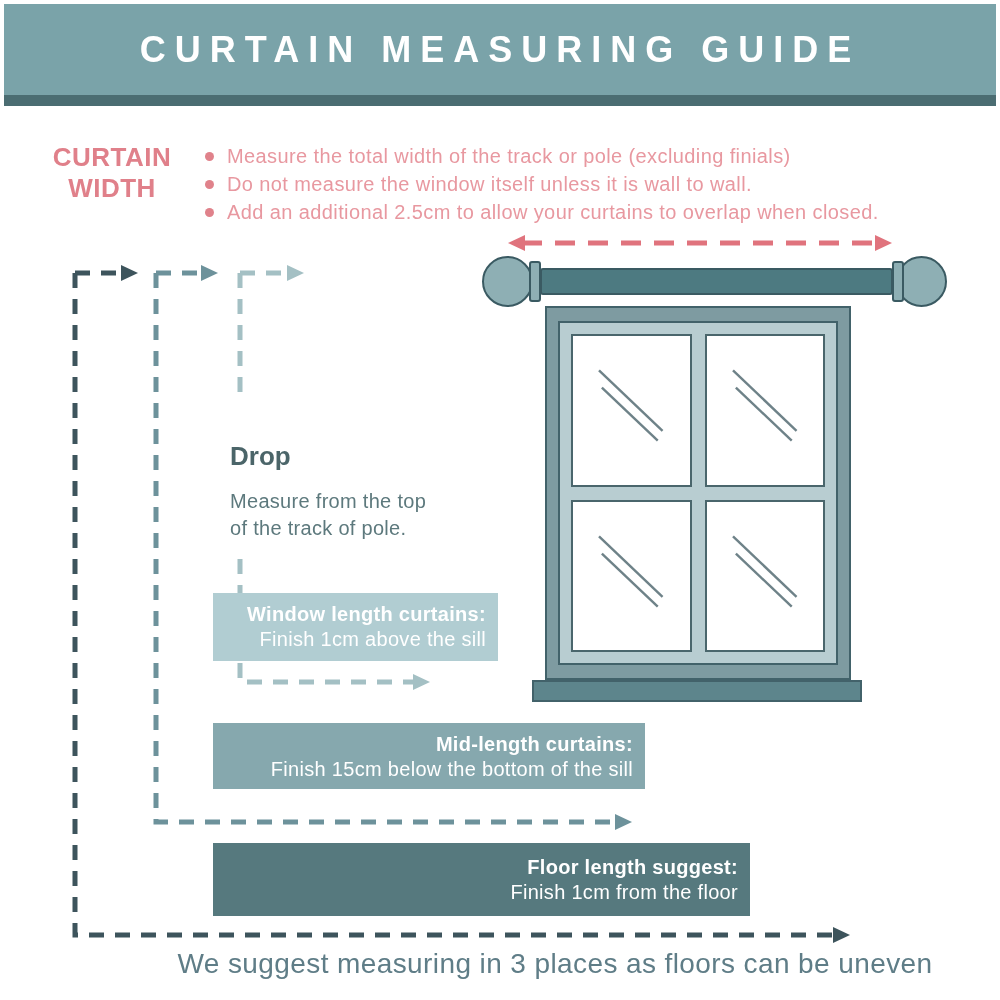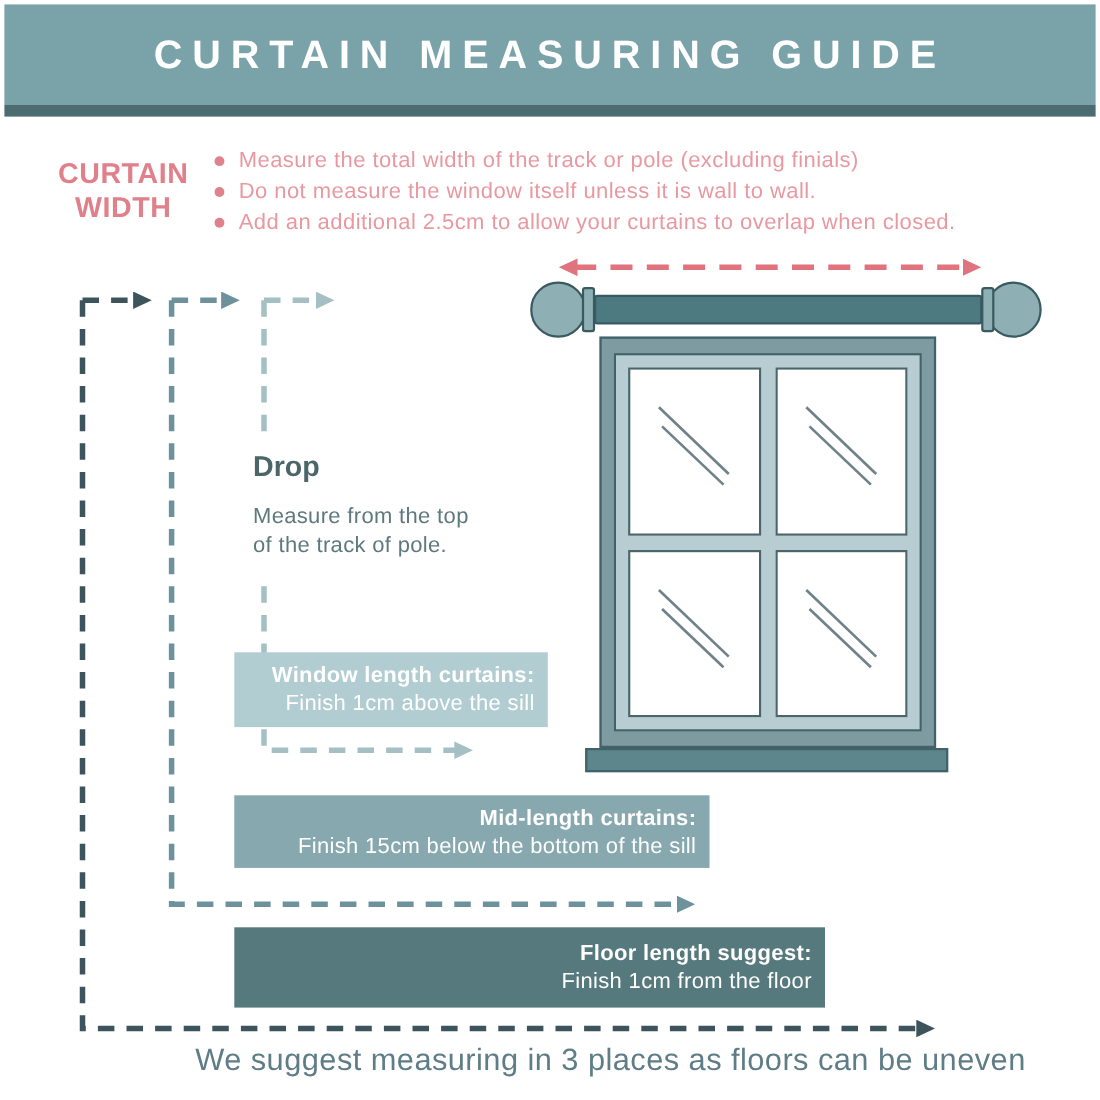--- a/index.html
+++ b/index.html
@@ -17,21 +17,21 @@
   }
   .banner-strip {
     position:absolute; left:4px; top:95px; width:992px; height:11px; background:#4b6d72;
   }
   
   .width-heading {
     position:absolute; left:42px; top:142px; width:140px; text-align:center;
     color:#e0808a; font-size:26px; font-weight:bold; line-height:31px; letter-spacing:0.5px;
   }
   .width-bullets {
-    position:absolute; left:186px; top:136px; width:800px; margin:0; padding:0; list-style:none;
+    position:absolute; left:186px; top:136px; width:800px; margin:10px; padding:0; list-style:none;
   }
   .width-bullets li {
     display:flex; align-items:flex-start; margin-bottom:7px;
     color:#e898a0; font-size:20px; line-height:21px; letter-spacing:0.4px;
   }
   .bullet-dot {
     flex:0 0 auto; width:9px; height:9px; border-radius:50%;
     background:#e0828b; margin:6px 13px 0 9px;
   }
   
@@ -68,21 +68,21 @@
   .pane svg { position:absolute; left:0; top:0; width:100%; height:100%; }
   .sill {
     position:absolute; left:532px; top:680px; width:330px; height:22px;
     background:#5d858c; border:2px solid #42626a; box-sizing:border-box; z-index:1;
   }
   
   .drop-block {
     position:absolute; left:214px; top:393px; width:222px; background:#ffffff;
     padding:16px 6px 16px 16px; box-sizing:border-box; z-index:3;
   }
-  .drop-heading { color:#4b6569; font-size:26px; font-weight:bold; margin-bottom:16px; }
+  .drop-heading { color:#4b6569; font-size:26px; font-weight:bold; margin-bottom:16px;margin-top:32px; }
   .drop-desc { color:#5d797d; font-size:20px; line-height:27px; letter-spacing:0.3px; }
   
   .length-box {
     position:absolute; left:213px; color:#ffffff; box-sizing:border-box;
     padding:9px 12px; z-index:3;text-align:right;
   }
   .length-box .box-title { font-size:20px; font-weight:bold; line-height:25px; letter-spacing:0.3px; }
   .length-box .box-detail { font-size:20px; line-height:25px; letter-spacing:0.3px; }
   .box-window { top:593px; width:285px; height:68px; background:#b1cdd2; }
   .box-mid    { top:723px; width:432px; height:66px; background:#86a8ae; }

